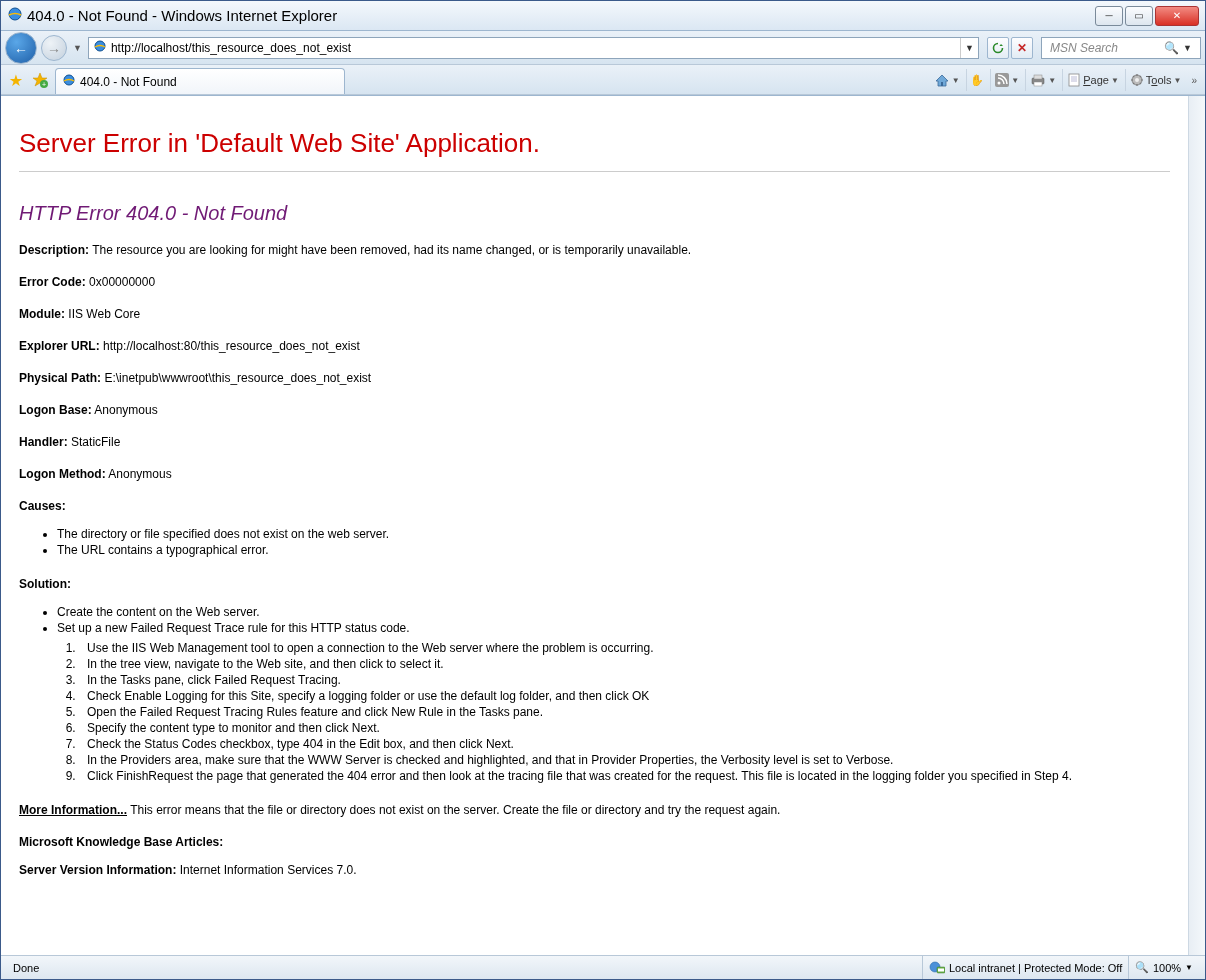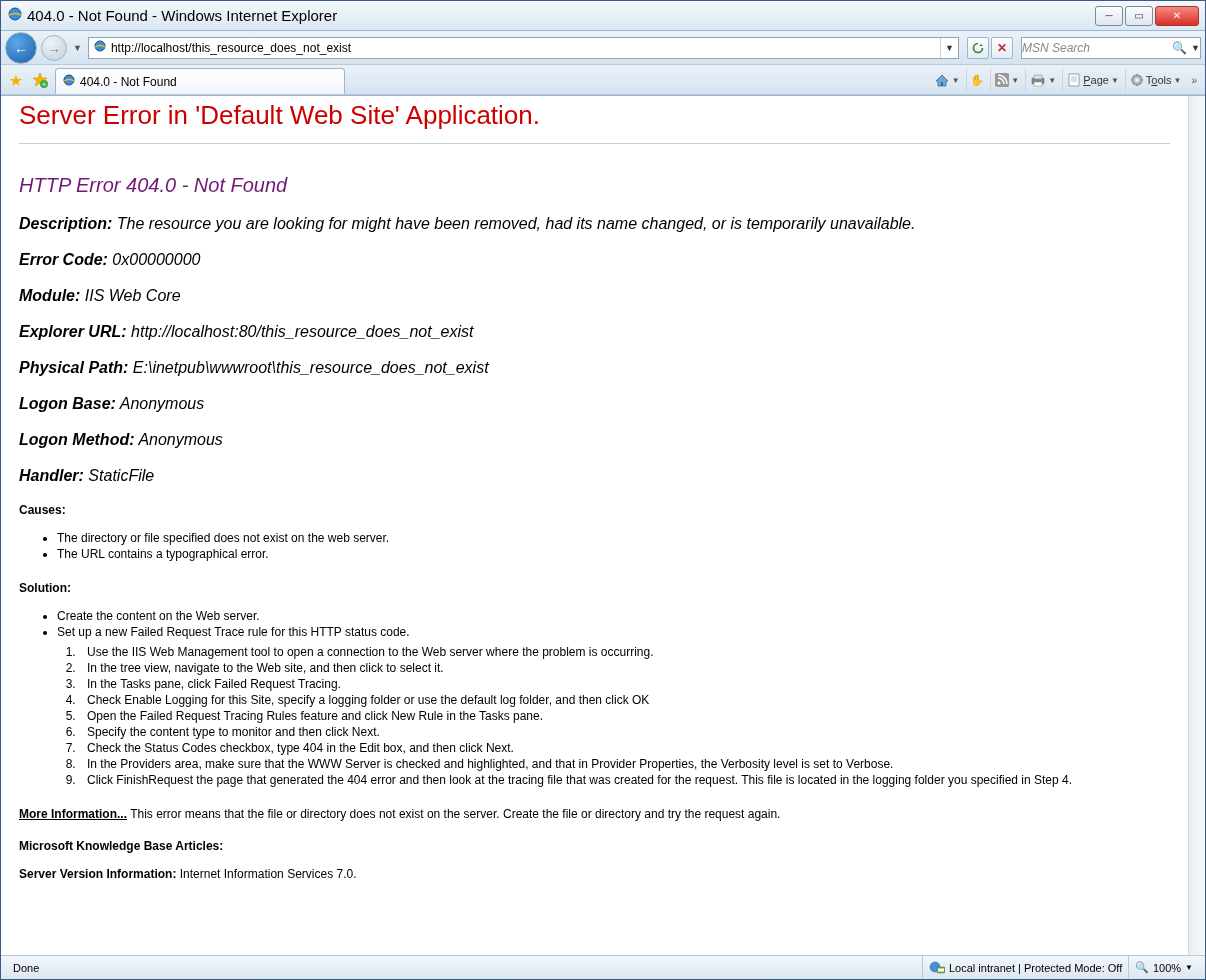--- a/index.html
+++ b/index.html
@@ -18,44 +18,44 @@
   .nav-circ.back { background:radial-gradient(circle at 35% 30%, #5aa7e8, #1e5fa8); color:#fff; }
   .nav-circ.fwd { background:radial-gradient(circle at 35% 30%, #eef3f7, #c3d0dd); color:#888; width:26px; height:26px; }
   .arrow { font-size:14px; font-weight:bold; }
   .navrow .chevron-sm { font-size:9px; color:#555; padding:0 2px; }
   .addr-wrap { flex:1; display:flex; align-items:center; background:#fff; border:1px solid #8ea5bb; height:22px; }
   .addr-wrap .ie-favicon { margin:0 4px; }
   .addr-wrap input { flex:1; border:none; outline:none; font-size:12px; padding:0; background:transparent; }
   .addr-wrap .addr-dd { padding:0 4px; color:#333; font-size:9px; border-left:1px solid #ccc; height:100%; display:flex; align-items:center; }
   .addr-btns { display:flex; gap:2px; margin:0 4px; align-items:center; }
   .addr-btn { width:22px; height:22px; border:1px solid #9db6cf; background:linear-gradient(#fdfdff,#e3ecf4); display:flex; align-items:center; justify-content:center; font-size:12px; border-radius:2px; }
-  .search-wrap { width:180px; display:flex; align-items:center; background:#fff; border:1px solid #8ea5bb; height:22px; padding:0 0; color:#888; font-style:italic; }
+  .search-wrap { width:160px; display:flex; align-items:center; background:#fff; border:1px solid #8ea5bb; height:22px; padding:0 8px; color:#888; font-style:italic; }
   .search-wrap .mag { margin-left:auto; color:#5a8; font-style:normal; }
   .search-wrap .s-dd { font-size:9px; color:#333; padding-left:4px; font-style:normal; }
   
   .tabrow { height:30px; display:flex; align-items:flex-end; padding:0 4px; background:linear-gradient(#eaf1f8,#d6e4f0); border-bottom:1px solid #b8c8d8; }
   .fav-star { width:22px; height:22px; display:flex; align-items:center; justify-content:center; color:#f4b400; font-size:16px; margin-right:2px; margin-bottom:3px; }
   .addfav { width:22px; height:22px; display:flex; align-items:center; justify-content:center; margin-right:4px; margin-bottom:3px; }
   .tab { height:26px; border:1px solid #9db6cf; border-bottom:none; background:linear-gradient(#fff,#f1f5fa); border-radius:4px 4px 0 0; display:flex; align-items:center; padding:0 10px 0 6px; gap:4px; font-size:12px; margin-right:2px; min-width:290px; }
   .tab-spacer { flex:1; }
   .cmdbar { display:flex; align-items:center; gap:2px; margin-bottom:3px; }
   .cmd-btn { height:22px; padding:0 4px; display:flex; align-items:center; gap:2px; border-left:1px solid #c7d4e1; font-size:11px; color:#333; }
   .cmd-btn:first-child { border-left:none; }
   .cmd-btn .dd { font-size:8px; color:#555; }
   .cmd-btn .u { text-decoration:underline; }
   .cmd-btn svg { display:block; }
   .chev-more { font-size:10px; color:#555; padding:0 4px; }
   
   .content-wrap { flex:1; display:flex; background:#fff; border-top:1px solid #9db6cf; overflow:hidden; }
-  .content { flex:1; overflow:auto; padding:0 18px; font-family: Verdana, sans-serif; }
+  .content { flex:1; overflow:auto; padding:28px 18px; font-family: Verdana, sans-serif; }
   .scrolltrack { width:17px; background:linear-gradient(to right,#e8eef4,#f4f8fb); border-left:1px solid #cdd8e3; }
   h1.se { font-family: "trebuchet ms", sans-serif; font-size:26px; font-weight:normal; color:#cc0000; margin:4px 0 12px 0; }
   hr.r1 { border:none; border-top:1px solid #ccc; margin:0 0 30px 0; }
   h2.he { font-family: "trebuchet ms", sans-serif; font-size:20px; font-style:italic; font-weight:normal; color:#701a75; margin:0 0 18px 0; }
-  .kv { font-size:16px; margin:0 0 18px 0;font-style:italic; }
+  .kv { font-size:12px; margin:0 0 18px 0; }
   .kv b { font-weight:bold; }
   h4.sec { font-size:12px; font-weight:bold; margin:0 0 14px 0; }
   ul.bul { margin:0 0 20px 0; padding-left:38px; font-size:12px; }
   ul.bul li { margin:2px 0; }
   ol.num { margin:0 0 20px 0; padding-left:60px; font-size:12px; }
   ol.num li { margin:2px 0; list-style-position:outside; padding-left:8px; }
   .more-line { font-size:12px; margin:0 0 18px 0; }
   .more-line b { font-weight:bold; text-decoration:underline; }
   .svi { font-size:12px; margin:0; }
   
@@ -202,22 +202,22 @@
       <h1 class="se">Server Error in 'Default Web Site' Application.</h1>
       <hr class="r1">
       <h2 class="he">HTTP Error 404.0 - Not Found</h2>
 
       <p class="kv"><b>Description:</b> <span>The resource you are looking for might have been removed, had its name changed, or is temporarily unavailable.</span></p>
       <p class="kv"><b>Error Code:</b> <span>0x00000000</span></p>
       <p class="kv"><b>Module:</b> <span>IIS Web Core</span></p>
       <p class="kv"><b>Explorer URL:</b> <span>http://localhost:80/this_resource_does_not_exist</span></p>
       <p class="kv"><b>Physical Path:</b> <span>E:\inetpub\wwwroot\this_resource_does_not_exist</span></p>
       <p class="kv"><b>Logon Base:</b> <span>Anonymous</span></p>
+      <p class="kv"><b>Handler:</b> <span>StaticFile</span></p>
       <p class="kv"><b>Logon Method:</b> <span>Anonymous</span></p>
-      <p class="kv"><b>Handler:</b> <span>StaticFile</span></p>
 
       <h4 class="sec">Causes:</h4>
       <ul class="bul">
         <li>The directory or file specified does not exist on the web server.</li>
         <li>The URL contains a typographical error.</li>
       </ul>
 
       <h4 class="sec">Solution:</h4>
       <ul class="bul" style="margin-bottom:6px;">
         <li>Create the content on the Web server.</li>

